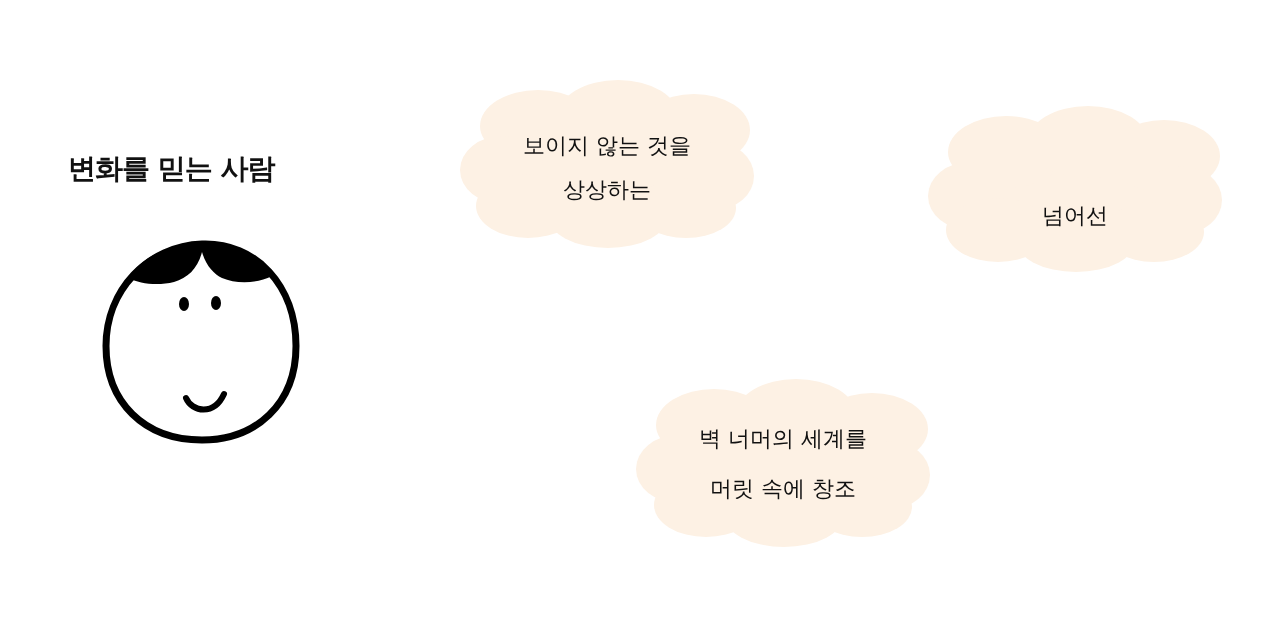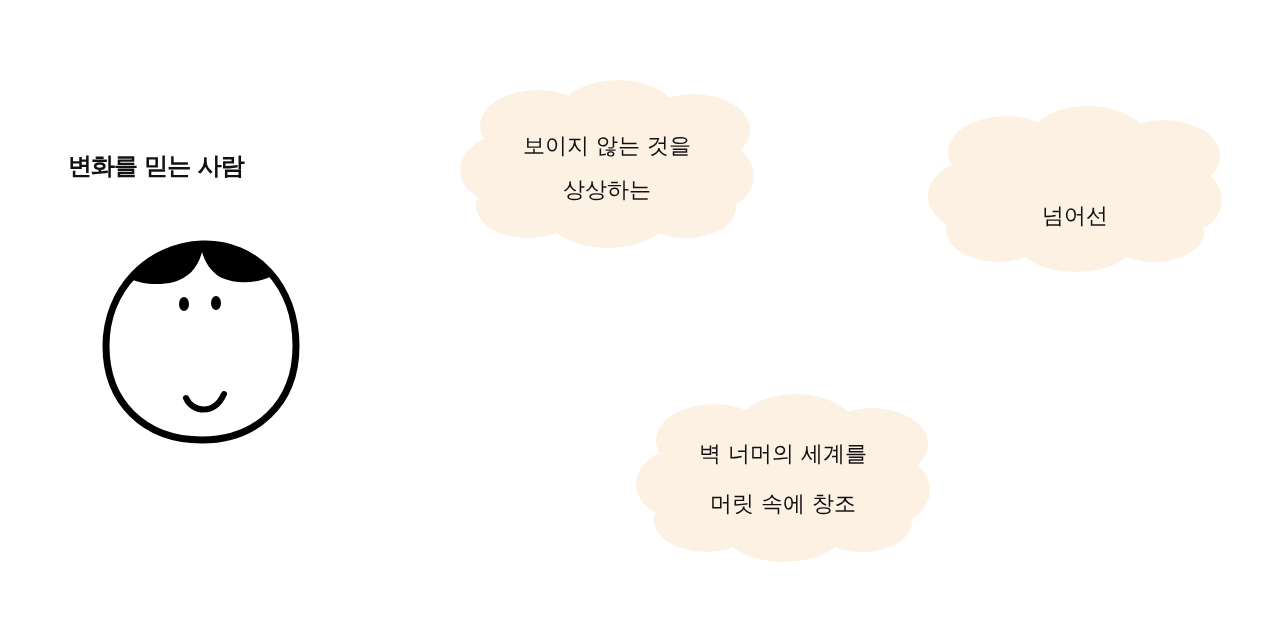--- a/index.html
+++ b/index.html
@@ -1,19 +1,19 @@
 <!DOCTYPE html>
 <html><head>
   <meta charset="utf-8">
   <style>
     html, body { margin: 0; padding: 0; background: #ffffff; }
     body { width: 1280px; height: 621px; position: relative; overflow: hidden;
            font-family: "DejaVu Sans", "Liberation Sans", sans-serif; color: #111; }
     .title { position: absolute; left: 68px; top: 150px; width: 270px;
-             font-size: 24px; font-weight: bold; letter-spacing: -1px; white-space: nowrap; }
+             font-size: 28px; font-weight: bold; letter-spacing: -1px; white-space: nowrap; }
     .face { position: absolute; left: 96px; top: 236px; width: 210px; height: 212px; }
     .cloud { position: absolute; }
     .cloud svg { position: absolute; left: 0; top: 0; }
     .cloud .text { position: absolute; left: 0; right: 0; text-align: center;
                    font-size: 22px; line-height: 48px; color: #111; white-space: nowrap; }
   </style>
 </head>
 <body>
 
 <div class="title">변화를 믿는 사람</div>
@@ -60,21 +60,21 @@
       <ellipse cx="44" cy="92" rx="42" ry="34"></ellipse>
       <ellipse cx="256" cy="96" rx="40" ry="34"></ellipse>
       <ellipse cx="72" cy="126" rx="52" ry="32"></ellipse>
       <ellipse cx="150" cy="136" rx="60" ry="32"></ellipse>
       <ellipse cx="228" cy="128" rx="50" ry="30"></ellipse>
     </g>
   </svg>
   <div class="text" style="top:88px;text-align:center;">넘어선</div>
 </div>
 
-<div class="cloud" style="left:634px; top:392px; width:298px; height:172px;text-decoration:underline;">
+<div class="cloud" style="left:634px; top:377px; width:298px; height:172px;text-decoration:underline;">
   <svg width="298" height="172" viewBox="0 0 298 172">
     <g fill="#fdf1e4">
       <ellipse cx="150" cy="88" rx="120" ry="60"></ellipse>
       <ellipse cx="80" cy="48" rx="58" ry="36"></ellipse>
       <ellipse cx="162" cy="38" rx="60" ry="36"></ellipse>
       <ellipse cx="238" cy="52" rx="56" ry="36"></ellipse>
       <ellipse cx="44" cy="92" rx="42" ry="34"></ellipse>
       <ellipse cx="256" cy="98" rx="40" ry="34"></ellipse>
       <ellipse cx="72" cy="128" rx="52" ry="32"></ellipse>
       <ellipse cx="150" cy="138" rx="60" ry="32"></ellipse>

